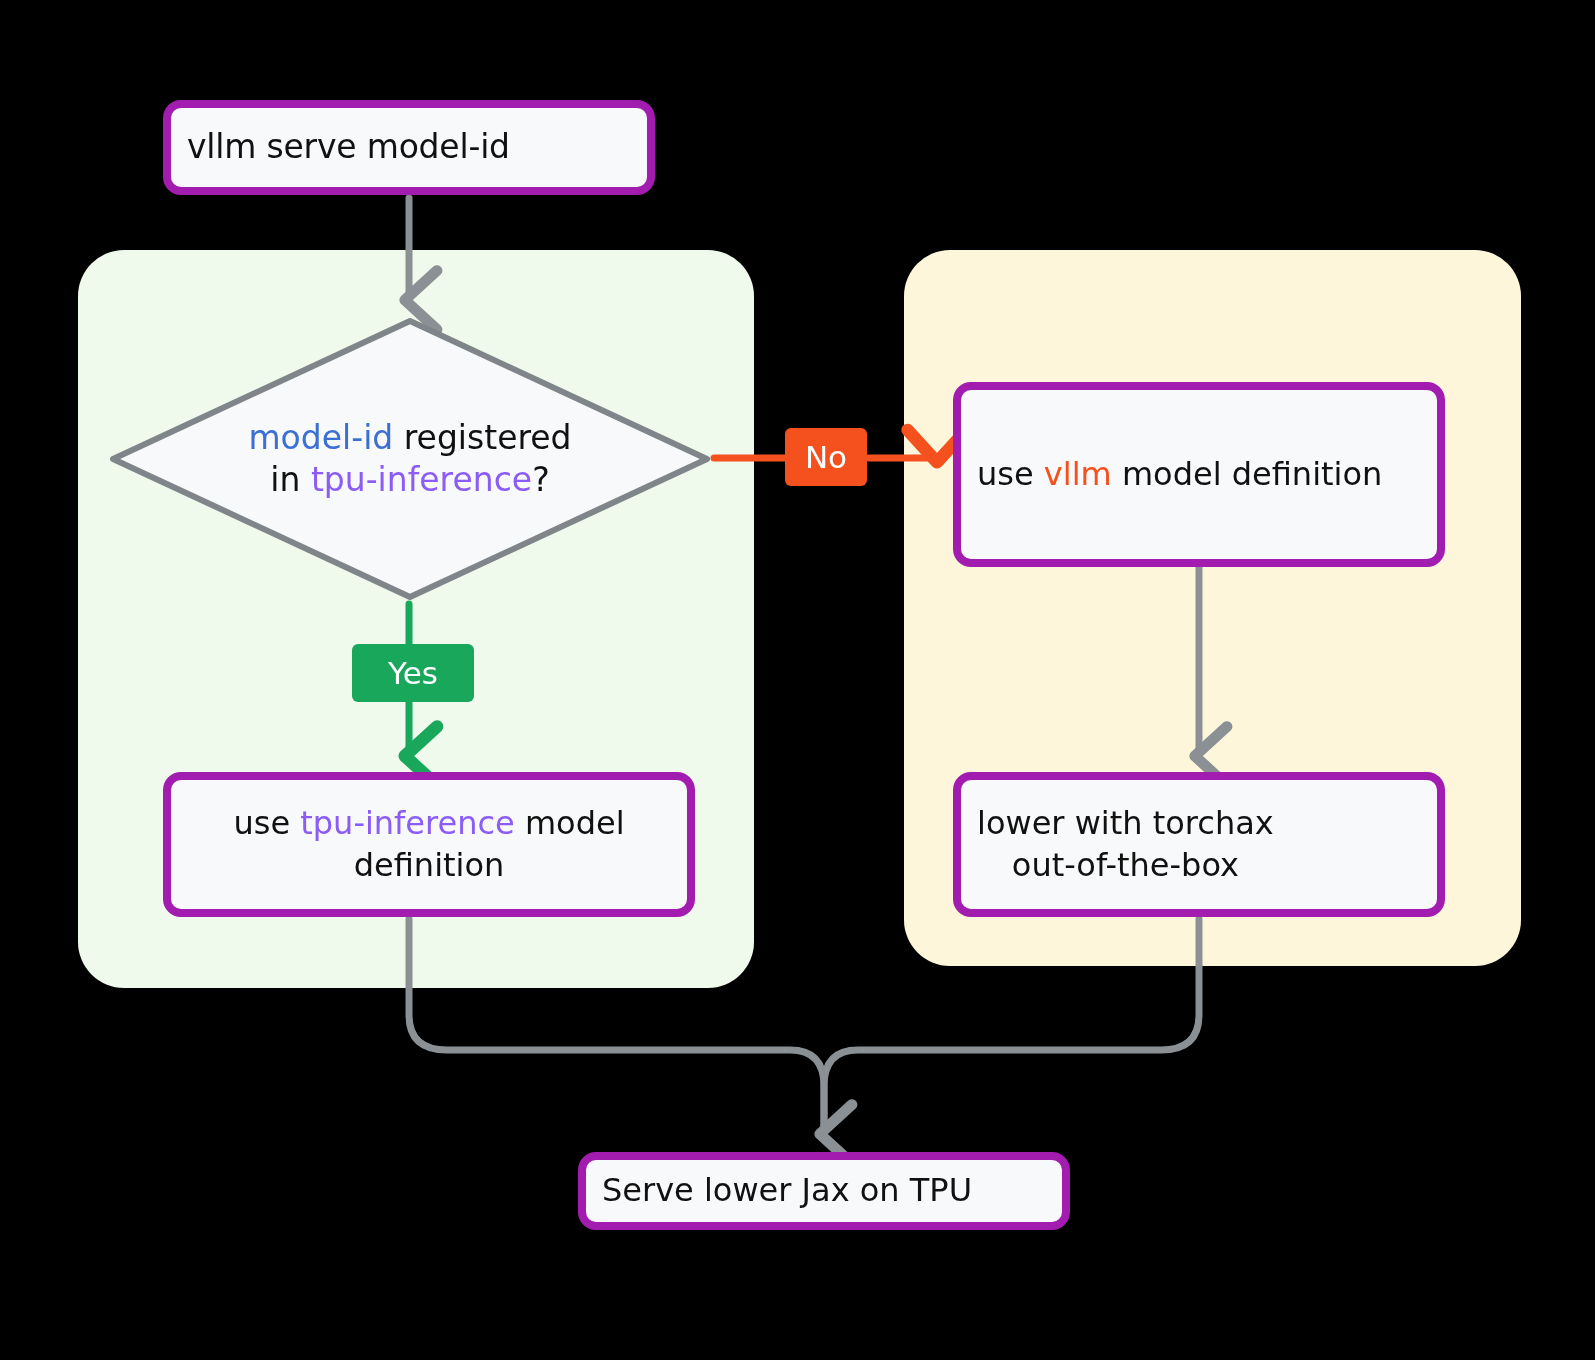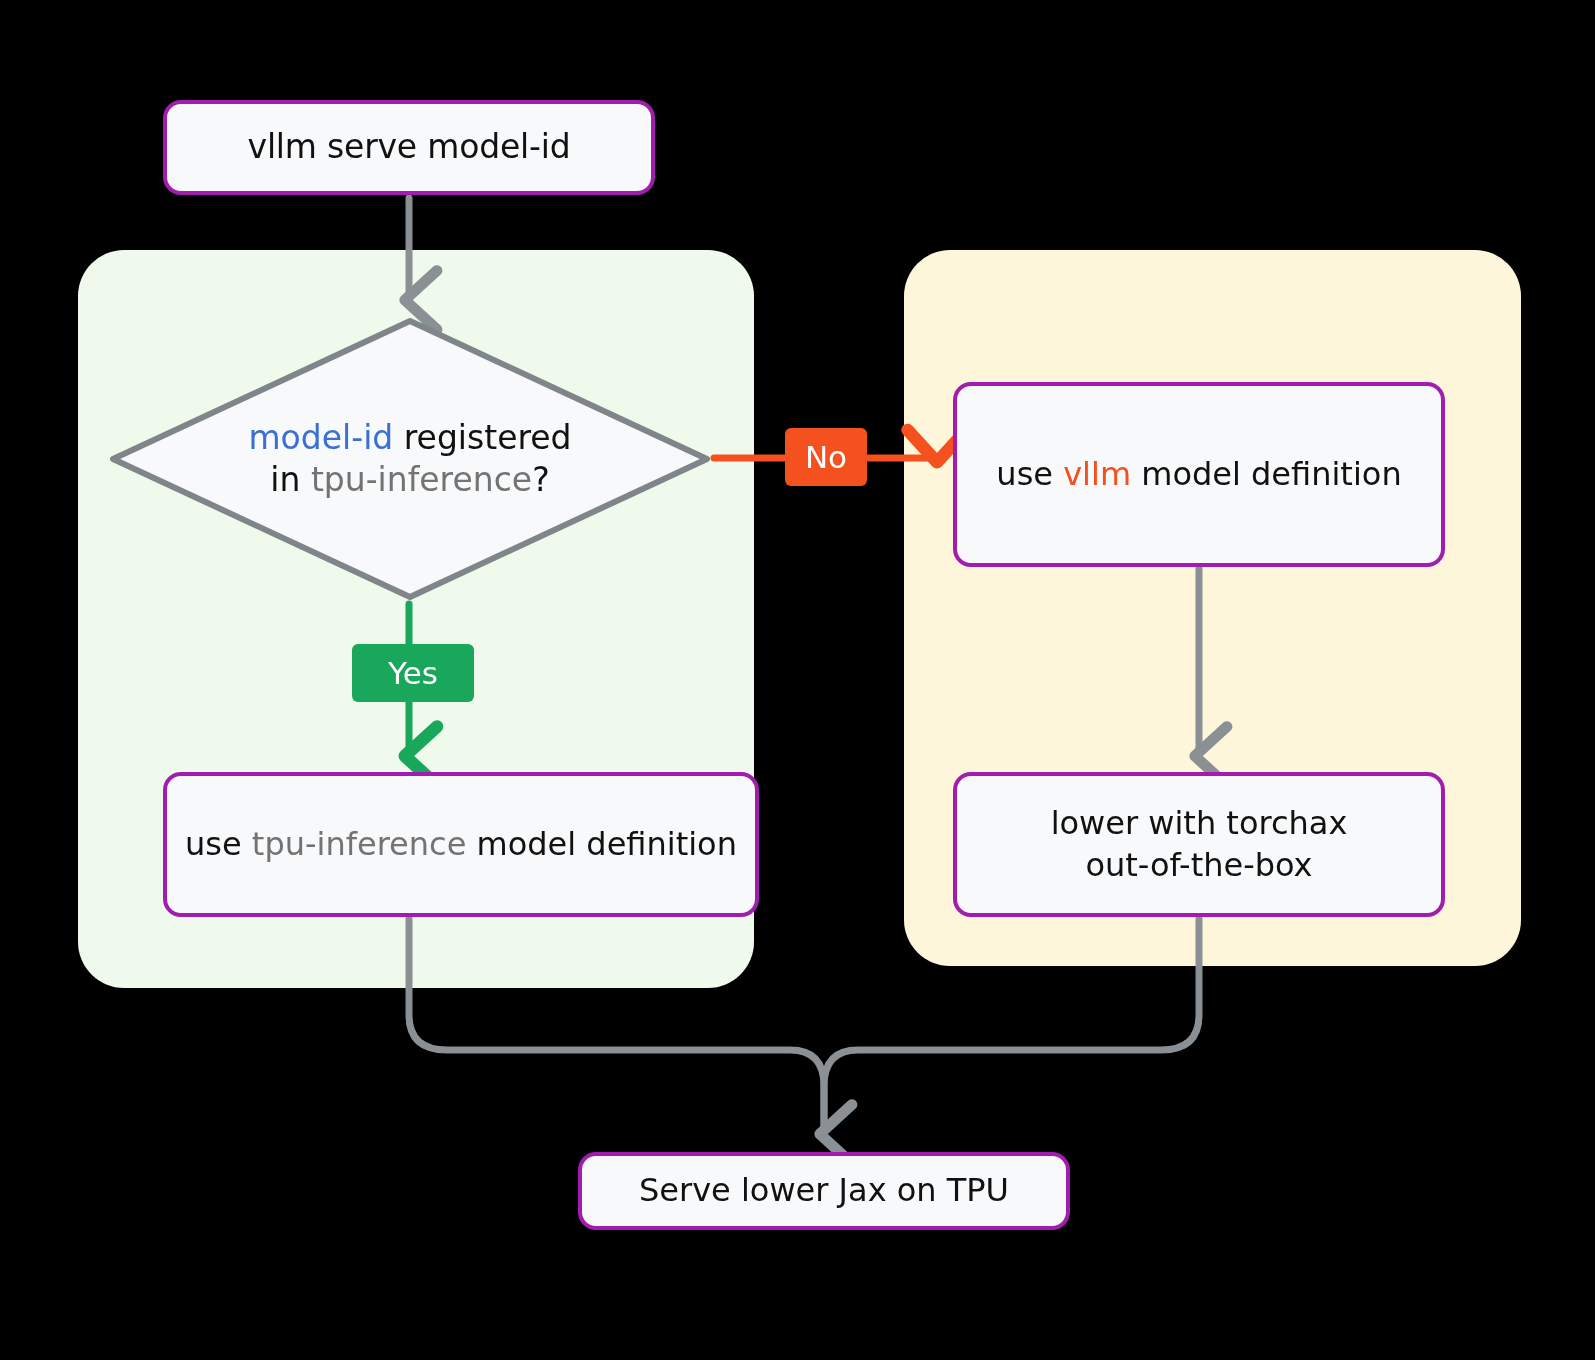--- a/index.html
+++ b/index.html
@@ -45,43 +45,43 @@
     width: 617px;
     height: 716px;
     background: #FDF6DA;
   }
 
   
   .node-box {
     position: absolute;
     box-sizing: border-box;
     background: #F8F9FA;
-    border: 4px solid #a21caf;
+    border: 8px solid #a21caf;
     border-radius: 18px;
     display: flex;
     align-items: center;
-    justify-content: center;
+    justify-content: flex-start;
     text-align: center;
     color: #111111;
     z-index: 4;
     padding: 6px 16px;
     line-height: 1.3;
   }
   #node-start {
     left: 163px;
     top: 100px;
     width: 492px;
     height: 95px;
     font-size: 33px;
     letter-spacing: -0.2px;
   }
   #node-tpu-def {
     left: 163px;
     top: 772px;
-    width: 596px;
+    width: 532px;
     height: 145px;
     font-size: 32px;
   }
   #node-vllm-def {
     left: 953px;
     top: 382px;
     width: 492px;
     height: 185px;
     font-size: 32px;
   }
@@ -152,21 +152,21 @@
   #badge-yes {
     left: 352px;
     top: 644px;
     width: 122px;
     height: 58px;
     background: #19A75B;
   }
 
   
   .t-blue  { color: #3B6FD4; }
-  .t-green { color: #737373; }
+  .t-green { color: #8b5cf6; }
   .t-orange{ color: #F4511E; }
   .t-black { color: #111111; }
 </style>
 </head>
 <body>
 
 <div id="canvas">
 
   <div class="panel" id="panel-green"></div>
   <div class="panel" id="panel-yellow"></div>

